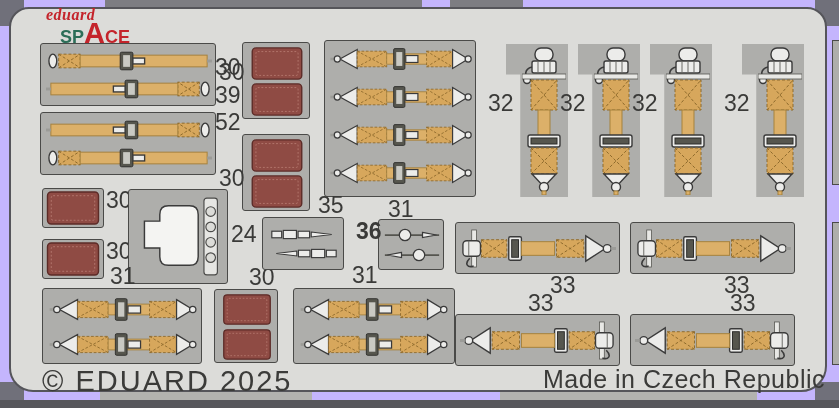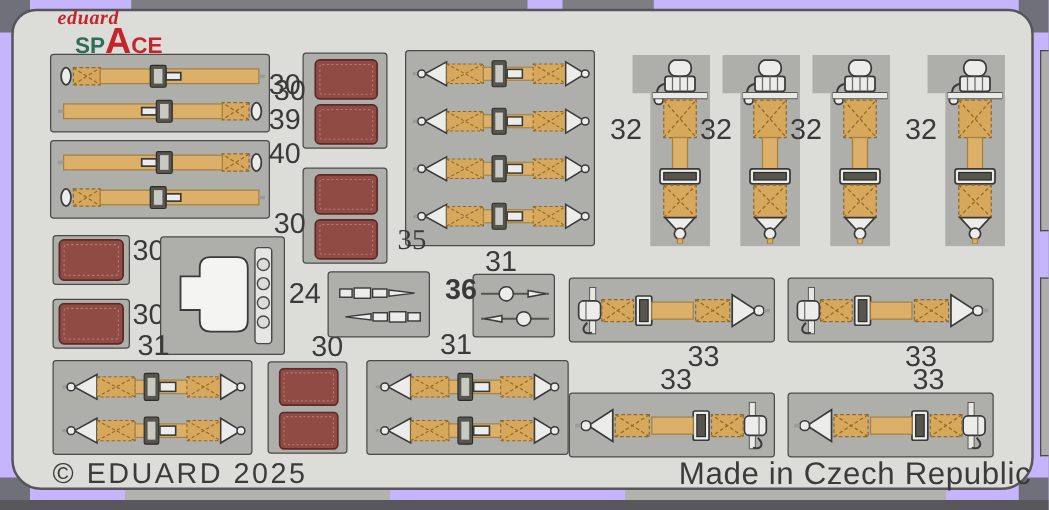--- a/index.html
+++ b/index.html
@@ -22,21 +22,21 @@
   .flip{transform:scaleX(-1);}
   .title{position:absolute;right:11px;top:9px;font-size:28px;font-weight:bold;color:#26262e;
          letter-spacing:0.5px;white-space:pre;}
   .logo{position:absolute;left:38px;top:7px;line-height:1;}
   .logo .brand{display:block;margin-left:8px;font-family:"Liberation Serif",serif;font-style:italic;
         font-weight:bold;font-size:16px;color:#c4242b;letter-spacing:0.5px;}
   .logo .space{display:block;margin:-4px 0 0 22px;font-weight:bold;font-size:18px;letter-spacing:0;}
   .logo .sp{color:#2c6e58;}
   .logo .ace{display:inline-block;color:#c4242b;}
   .logo .ace::first-letter{font-size:29px;}
-  .foot-left{position:absolute;left:42px;top:365px;font-size:23px;color:#3b3b39;letter-spacing:2px;}
+  .foot-left{position:absolute;left:42px;top:365px;font-size:29px;color:#3b3b39;letter-spacing:2px;}
   .foot-right{position:absolute;right:14px;top:365px;font-size:25px;color:#3b3b39;letter-spacing:0.5px;}
   
   .metal{fill:#ececea;stroke:#3a3a3a;stroke-width:1.4;}
   .metal2{fill:#e6e6e3;stroke:#4a4a48;stroke-width:1.2;}
   .hole{fill:#dcdcd8;stroke:#4a4a48;stroke-width:1.2;}
   .white{fill:#f4f4f2;stroke:#3a3a3a;stroke-width:1.5;}
   .pad{fill:#d7a75c;stroke:#8d6a2c;stroke-width:1;stroke-dasharray:3 2;}
   .stitch{stroke:#8d6a2c;stroke-width:1;stroke-dasharray:3 2;fill:none;}
   .strap{fill:#dcb069;stroke:#a5813c;stroke-width:1;}
   .bdark{fill:#56564e;stroke:#2c2c2a;stroke-width:1;}
@@ -181,21 +181,21 @@
     <span class="plabel" style="left:215px;top:84px;">39</span>
 
     <div class="plate" style="left:40px;top:112px;width:176px;height:63px;">
       <svg class="psvg flip" style="left:5px;top:7px;" width="166" height="20">
           <use href="#belt-lap"></use>
         </svg>
       <svg class="psvg" style="left:5px;top:35px;" width="166" height="20">
           <use href="#belt-lap"></use>
         </svg>
     </div>
-    <span class="plabel" style="left:215px;top:111px;">40</span>
+    <span class="plabel" style="left:215px;top:111px;">52</span>
 
     <div class="plate" style="left:42px;top:188px;width:62px;height:40px;">
       <svg class="psvg" style="left:3px;top:2px;" width="54" height="34">
           <use href="#cushion"></use>
         </svg>
     </div>
     <span class="plabel" style="left:106px;top:189px;">30</span>
 
     <div class="plate" style="left:42px;top:239px;width:62px;height:40px;">
       <svg class="psvg" style="left:3px;top:2px;" width="54" height="34">
@@ -258,21 +258,21 @@
     <span class="plabel" style="left:388px;top:198px;">31</span>
 
     <div class="plate" style="left:262px;top:217px;width:82px;height:53px;">
       <svg class="psvg" style="left:8px;top:10px;" width="64" height="13">
           <use href="#strap35"></use>
         </svg>
       <svg class="psvg flip" style="left:10px;top:29px;" width="64" height="13">
           <use href="#strap35"></use>
         </svg>
     </div>
-    <span class="plabel" style="left:318px;top:180px;font-family:Liberation Serif, serif;">35</span>
+    <span class="plabel" style="left:318px;top:194px;">35</span>
 
     <div class="plate" style="left:378px;top:219px;width:66px;height:51px;">
       <svg class="psvg" style="left:5px;top:8px;" width="56" height="14">
           <use href="#pin36"></use>
         </svg>
       <svg class="psvg flip" style="left:5px;top:28px;" width="56" height="14">
           <use href="#pin36"></use>
         </svg>
     </div>
     <span class="plabel" style="left:356px;top:220px;font-weight:bold;">36</span>

